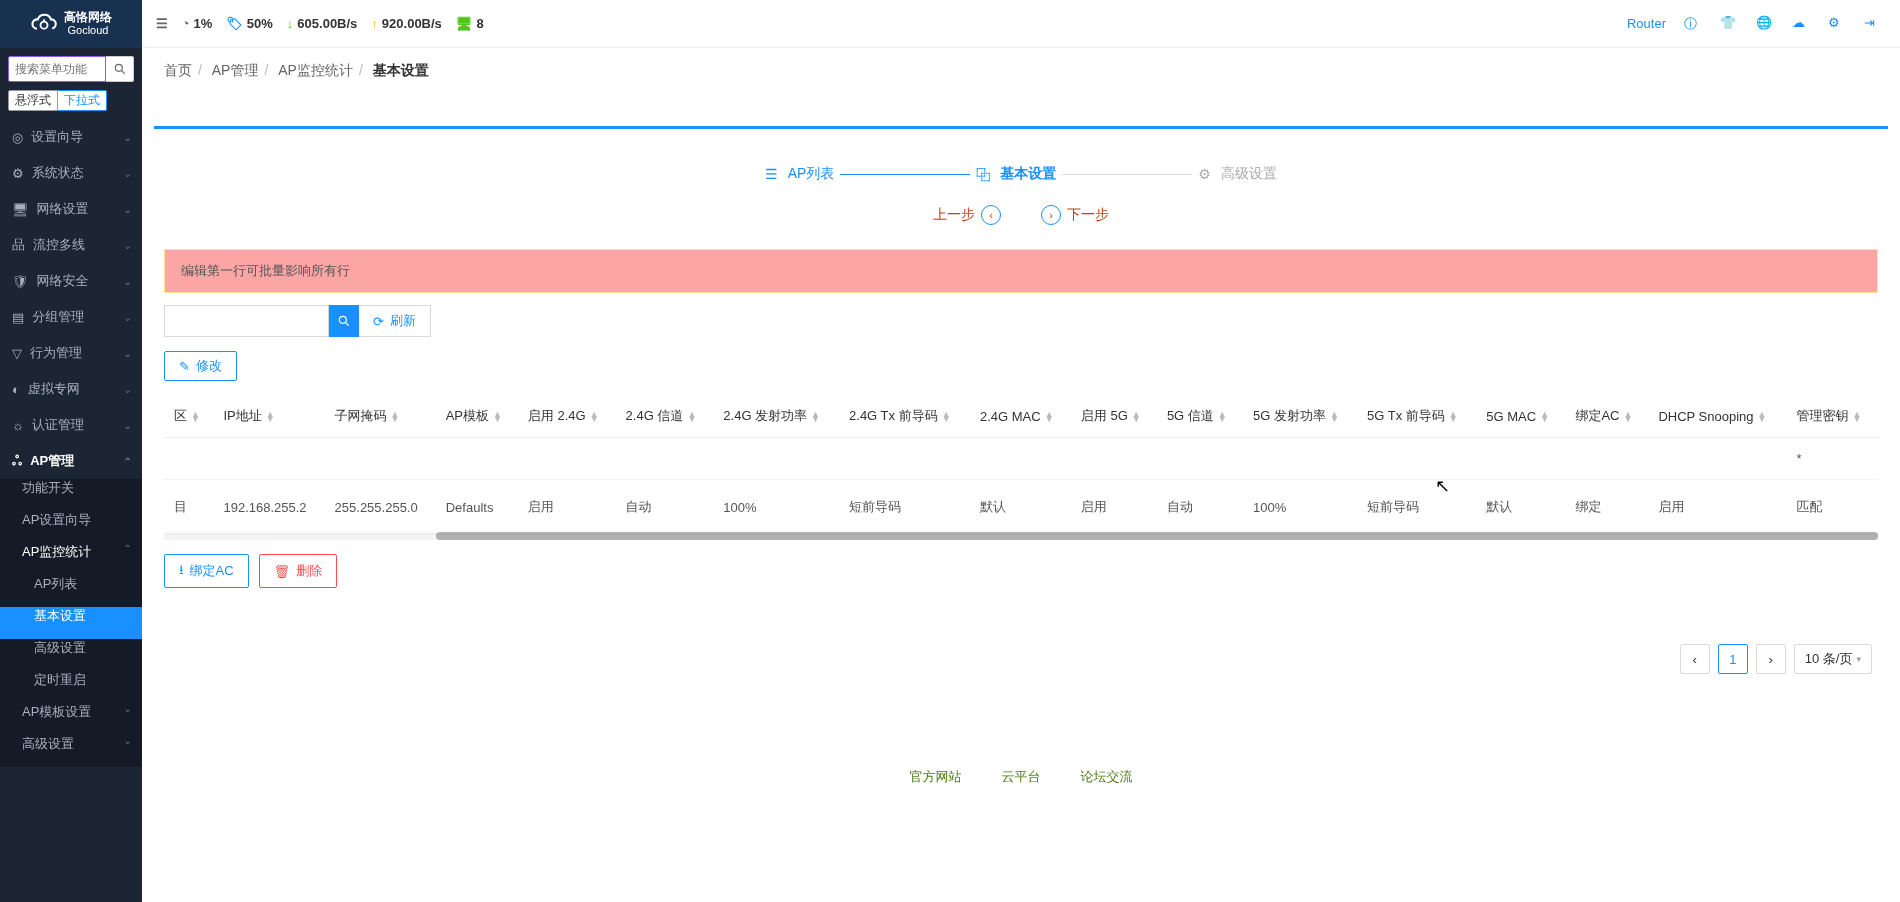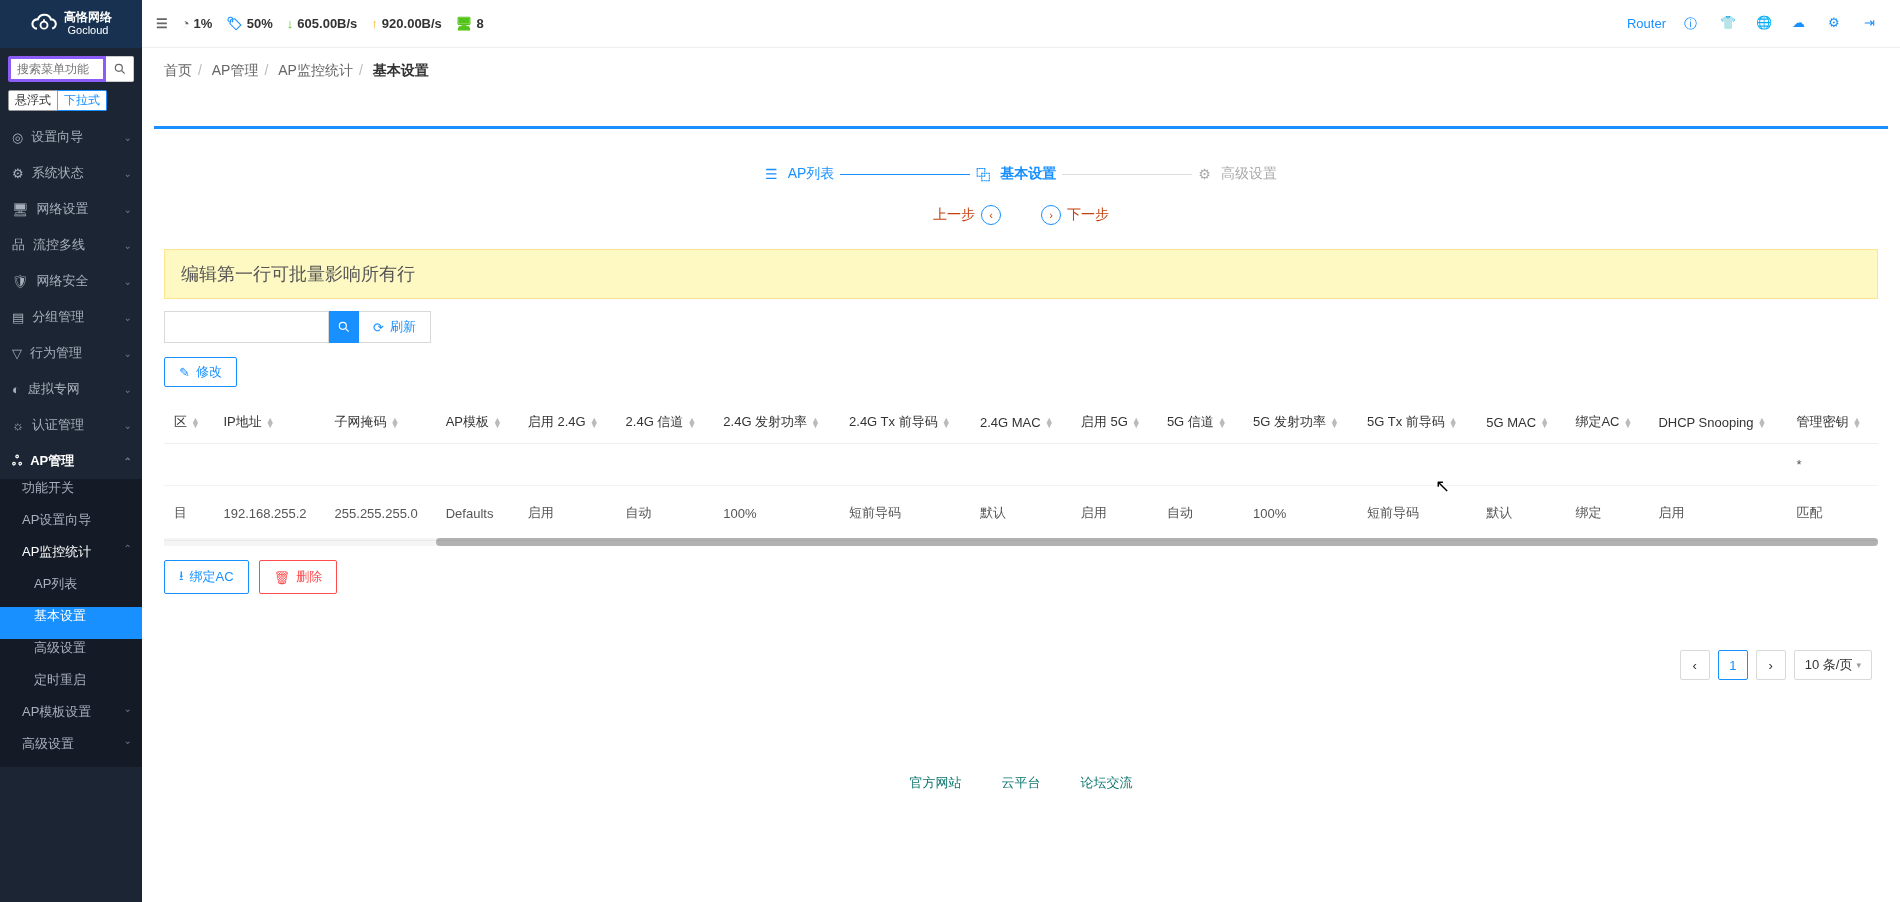--- a/index.html
+++ b/index.html
@@ -19,21 +19,21 @@
 .blue2 { color: #1890ff; }
 .spacer { flex: 1; }
 .header-r { display: flex; align-items: center; gap: 18px; padding-right: 18px; }
 .header-r .lnk { color: #1890ff; cursor: pointer; }
 .header-r .icn { color: #1890ff; cursor: pointer; width: 18px; height: 18px; }
 
 
 .layout { display: flex; height: calc(100% - 48px); }
 .sidebar { width: 142px; background: #1c2533; color: #a8b0bd; display: flex; flex-direction: column; height: 100%; overflow: hidden; }
 .search-row { padding: 8px; display: flex; gap: 0; }
-.search-row input { flex: 1; height: 26px; background: #fff; border: 3px solid #8b5cf6; padding: 0 6px; font-size: 12px; border-radius: 2px 0 0 2px; width: 98px; }
+.search-row input { flex: 1; height: 26px; background: #fff; border: 1px solid #8b5cf6; padding: 0 6px; font-size: 12px; border-radius: 2px 0 0 2px; width: 98px; }
 .search-row .sbtn { width: 28px; background: #fff; border: 1px solid #ccc; border-left: none; border-radius: 0 2px 2px 0; display: flex; align-items: center; justify-content: center; cursor: pointer; }
 .mode-row { padding: 0 8px 8px; display: flex; gap: 0; font-size: 12px; }
 .mode-row .mbtn { padding: 1px 6px; background: #fff; border: 1px solid #999; cursor: pointer; color: #333; }
 .mode-row .mbtn.active { border-color: #1890ff; color: #1890ff; }
 .mode-row .mbtn:first-child { border-radius: 2px 0 0 2px; text-align: center; }
 .mode-row .mbtn:last-child { border-radius: 0 2px 2px 0; border-left: none; }
 .menu { flex: 1; overflow: auto; }
 .menu-item { height: 36px; display: flex; align-items: center; padding: 0 12px; cursor: pointer; font-size: 13px; gap: 8px; position: relative; }
 .menu-item .chev { position: absolute; right: 10px; font-size: 10px; color: #6c7889; }
 .menu-item.active-l1 { color: #fff; font-weight: 600; }
@@ -53,21 +53,21 @@
 .steps { display: flex; align-items: center; justify-content: center; gap: 0; padding: 24px 0 8px; }
 .step { display: flex; align-items: center; gap: 10px; color: #555; font-size: 14px; }
 .step.active { color: #1890ff; font-weight: 600; }
 .step.done { color: #1890ff; }
 .step-line { width: 130px; height: 1px; background: #1890ff; margin: 0 6px; }
 .step-line.gray { background: #ddd; }
 .stepnav { display: flex; justify-content: center; gap: 40px; padding: 14px 0 18px; }
 .sn-btn { color: #c2410c; cursor: pointer; display: flex; align-items: center; gap: 6px; font-size: 14px; }
 .sn-circle { width: 20px; height: 20px; border: 1.5px solid #1890ff; border-radius: 50%; display: inline-flex; align-items: center; justify-content: center; font-size: 11px; }
 
-.alert { margin: 6px 0 12px; background: #fef9c3; border: 1px solid #ffe58f; padding: 12px 16px; font-size: 18px; color: #555; }
+.alert { margin: 6px 0 12px; background: #fca5a5; border: 1px solid #ffe58f; padding: 12px 16px; font-size: 13px; color: #555; }
 .toolbar { display: flex; gap: 0; margin-bottom: 14px; }
 .toolbar input { width: 165px; height: 32px; border: 1px solid #d9d9d9; padding: 0 8px; font-size: 13px; }
 .toolbar .tb-search { width: 30px; background: #1890ff; color: #fff; display: flex; align-items: center; justify-content: center; cursor: pointer; }
 .toolbar .tb-refresh { margin-left: 0; padding: 0 14px; border: 1px solid #d9d9d9; border-left: none; display: flex; align-items: center; gap: 6px; color: #1890ff; cursor: pointer; height: 32px; }
 .btn-outline { border: 1px solid #1890ff; color: #1890ff; background: #fff; padding: 5px 14px; cursor: pointer; display: inline-flex; align-items: center; gap: 6px; font-size: 13px; border-radius: 2px; }
 .btn-outline.red { border-color: #ff4d4f; color: #ff4d4f; }
 .btn-row { display: flex; gap: 10px; margin-bottom: 14px; }
 
 .table-wrap { overflow-x: auto; }
 .table { border-collapse: collapse; min-width: 1380px; width: 100%; }
@@ -78,21 +78,21 @@
 .row-headerval td { padding: 10px; }
 
 .hscroll { height: 8px; background: rgba(0,0,0,0.04); margin-top: -3px; position: relative; }
 .hscroll .thumb { position: absolute; left: 272px; width: calc(100% - 272px); height: 100%; background: rgba(0,0,0,0.28); border-radius: 4px; }
 
 .pager { display: flex; justify-content: flex-end; align-items: center; gap: 8px; padding: 42px 6px 10px; }
 .pg { min-width: 30px; height: 30px; border: 1px solid #d9d9d9; display: flex; align-items: center; justify-content: center; cursor: pointer; font-size: 13px; border-radius: 2px; background: #fff; }
 .pg.active { border-color: #1890ff; color: #1890ff; }
 .pg.wide { padding: 0 10px; gap: 4px; }
 
-.footer { text-align: center; padding: 18px 0 30px; color: #0f766e; font-size: 13px; }
+.footer { text-align: center; padding: 18px 0 30px; color: #4d7c0f; font-size: 13px; }
 .footer .links { display: flex; justify-content: center; gap: 40px; margin-bottom: 10px; }
 .footer .links span { cursor: pointer; }
 
 .cursor-pointer { position: absolute; left: 1435px; top: 475px; pointer-events: none; font-size: 18px; color: #000; }
 </style>
 </head>
 <body>
 
 <div class="header">
   <div class="logo-box">

